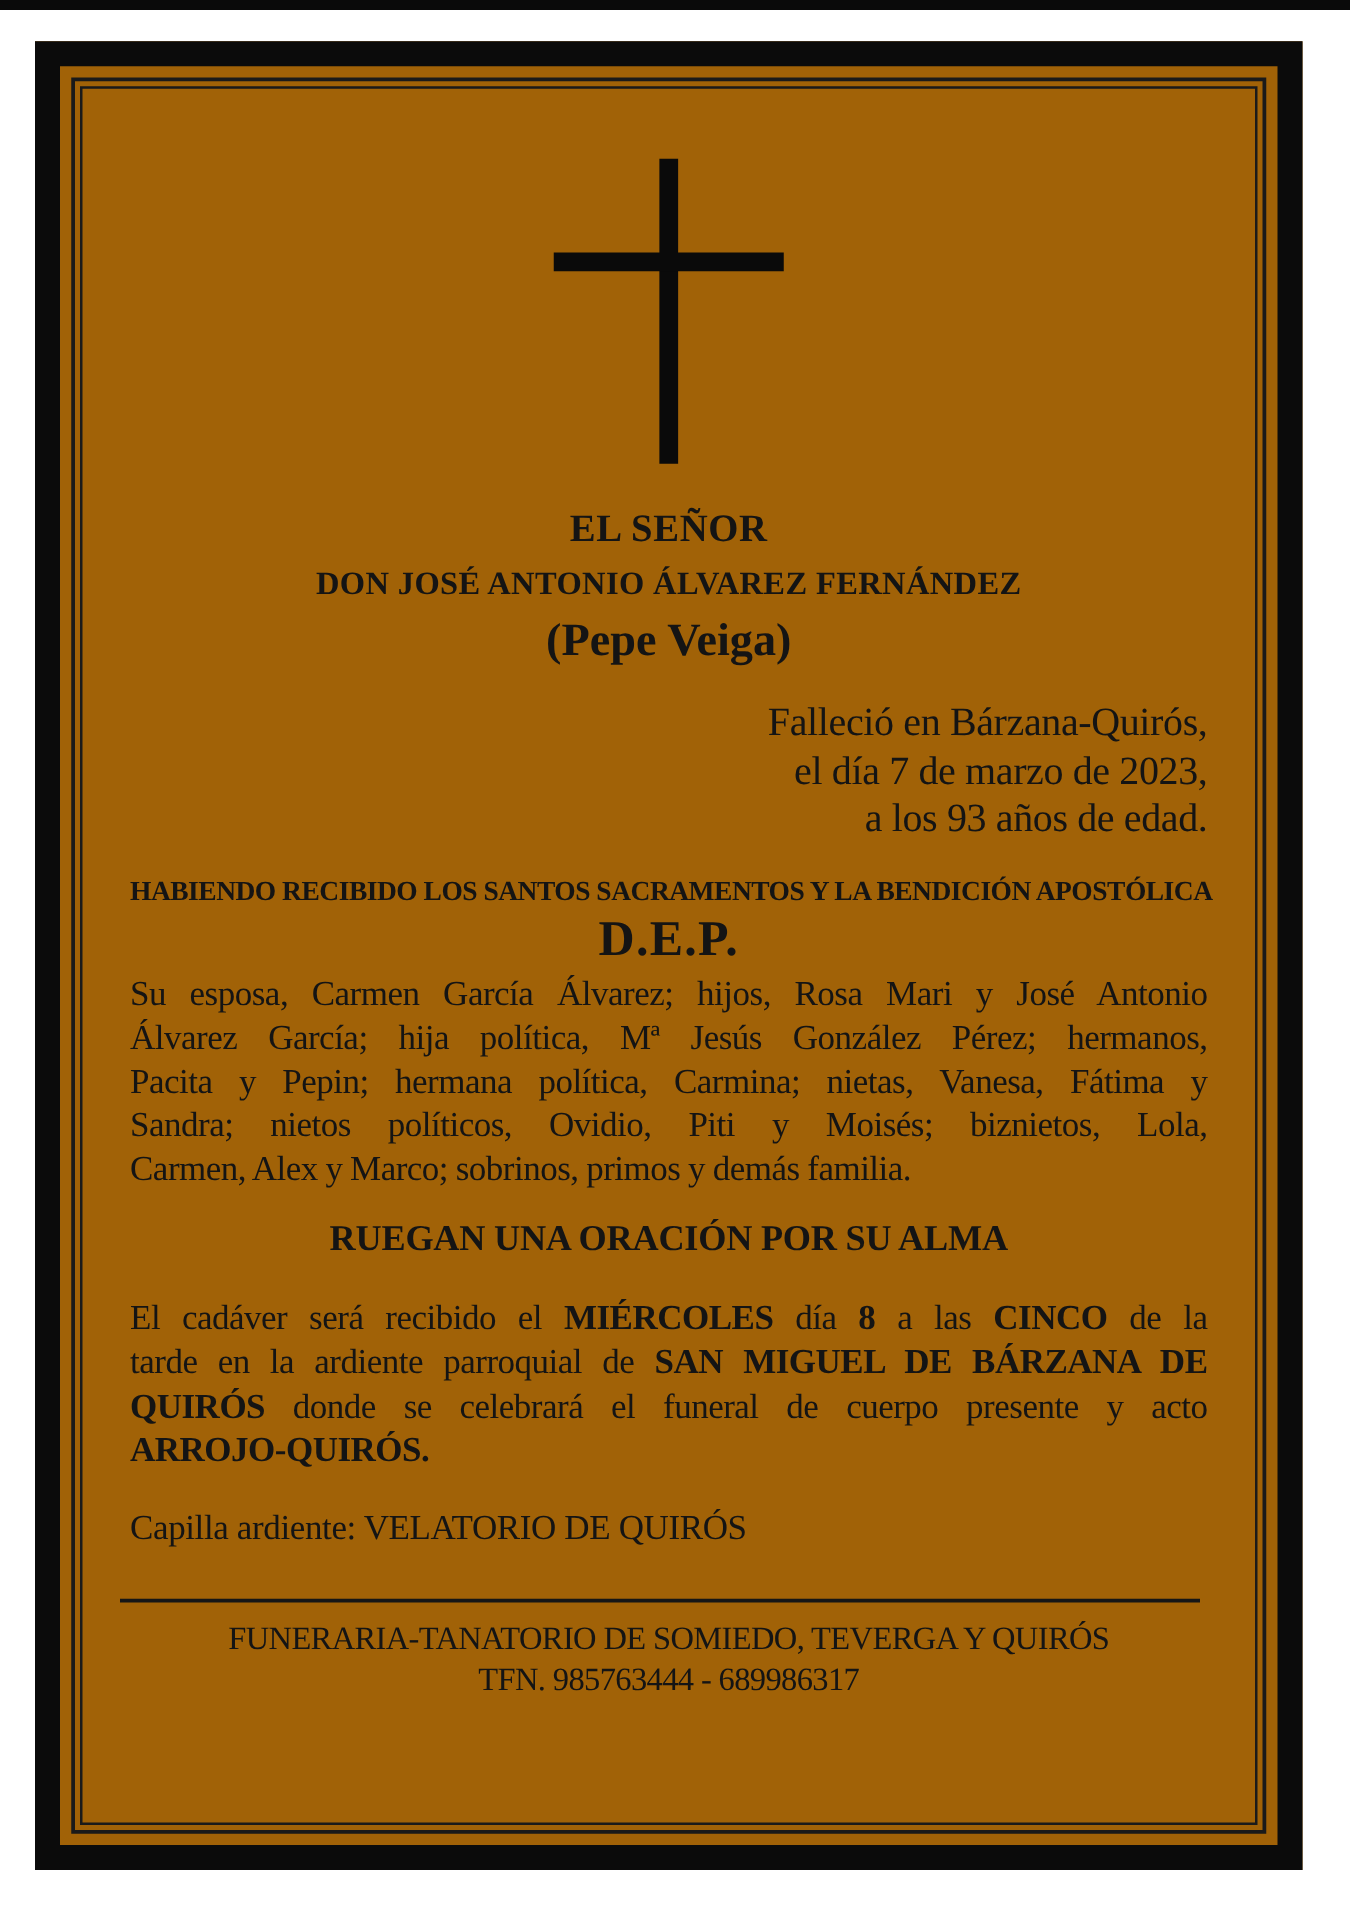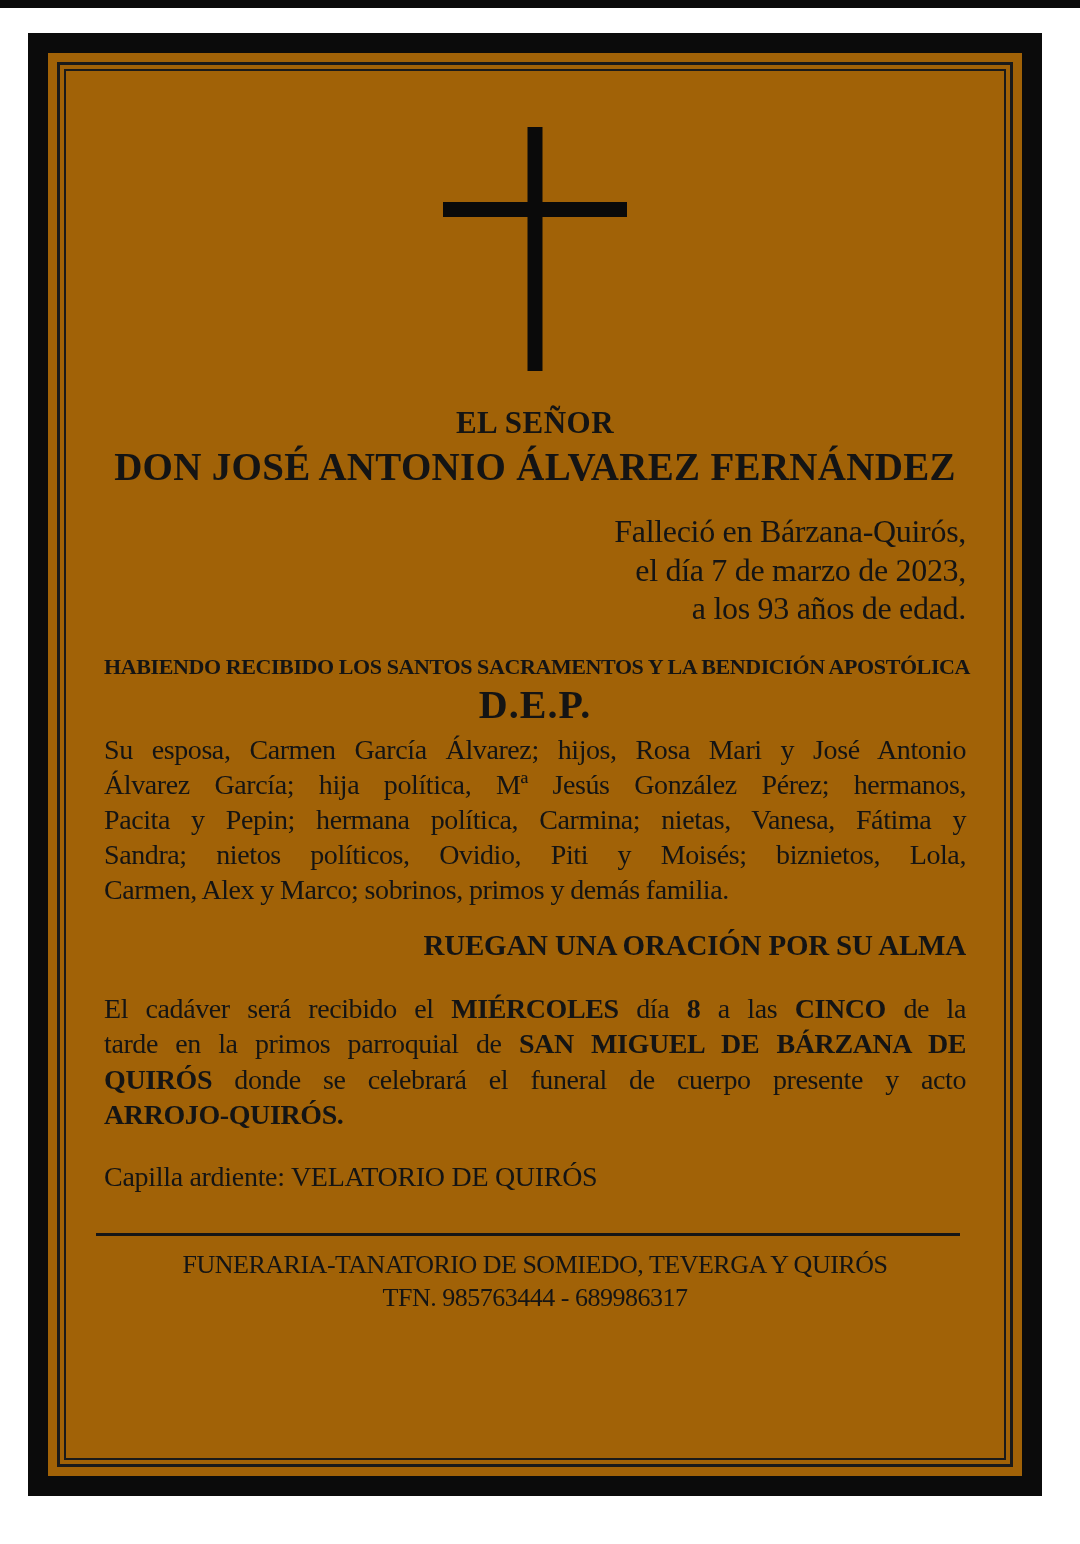--- a/index.html
+++ b/index.html
@@ -68,21 +68,21 @@
   }
   .title1 {
     margin-top: 32px;
     font-size: 31px;
     line-height: 40px;
     font-weight: bold;
     text-align: center;
     letter-spacing: 0.5px;
   }
   .title2 {
-    font-size: 39px;
+    font-size: 26px;
     line-height: 47px;
     font-weight: bold;
     text-align: center;
     letter-spacing: 0.3px;
   }
   .title3 {
     font-size: 37px;
     line-height: 46px;
     font-weight: bold;
     text-align: center;
@@ -128,21 +128,21 @@
   .jline-last {
     text-align: center;
     text-align-last: left;
   }
   .b { font-weight: bold; }
   .prayer {
     margin-top: 20px;
     font-size: 29px;
     line-height: 36px;
     font-weight: bold;
-    text-align: right;
+    text-align: center;
     letter-spacing: -0.2px;
   }
   .chapel {
     margin-top: 26px;
     font-size: 28px;
     line-height: 36px;
     text-align: left;
     letter-spacing: -0.3px;
   }
   .rule {
@@ -169,20 +169,21 @@
     <div class="frame2">
       <div class="content">
 
         <div class="cross">
           <div class="cross-v"></div>
           <div class="cross-h"></div>
         </div>
 
         <div class="title1">EL SEÑOR</div>
         <div class="title2">DON JOSÉ ANTONIO ÁLVAREZ FERNÁNDEZ</div>
+        <div class="title3">(Pepe Veiga)</div>
 
         <div class="death-block">
           <div>Falleció en Bárzana-Quirós,</div>
           <div>el día 7 de marzo de 2023,</div>
           <div>a los 93 años de edad.</div>
         </div>
 
         <div class="sacraments">HABIENDO RECIBIDO LOS SANTOS SACRAMENTOS Y LA BENDICIÓN APOSTÓLICA</div>
 
         <div class="dep">D.E.P.</div>
@@ -192,21 +193,21 @@
             <div class="jline"><span>Álvarez García; hija política, Mª Jesús González Pérez; hermanos,</span></div>
             <div class="jline"><span>Pacita y Pepin; hermana política, Carmina; nietas, Vanesa, Fátima y</span></div>
             <div class="jline"><span>Sandra; nietos políticos, Ovidio, Piti y Moisés; biznietos, Lola,</span></div>
             <div class="jline jline-last"><span>Carmen, Alex y Marco; sobrinos, primos y demás familia.</span></div>
           </div>
 
         <div class="prayer">RUEGAN UNA ORACIÓN POR SU ALMA</div>
 
         <div class="para para-funeral">
             <div class="jline"><span>El cadáver será recibido el </span><span class="b">MIÉRCOLES</span><span> día </span><span class="b">8</span><span> a las </span><span class="b">CINCO</span><span> de la</span></div>
-            <div class="jline"><span>tarde en la primos parroquial de </span><span class="b">SAN MIGUEL DE BÁRZANA DE</span></div>
+            <div class="jline"><span>tarde en la ardiente parroquial de </span><span class="b">SAN MIGUEL DE BÁRZANA DE</span></div>
             <div class="jline"><span class="b">QUIRÓS</span><span> donde se celebrará el funeral de cuerpo presente y acto</span></div>
             <div class="jline jline-last"><span class="b">ARROJO-QUIRÓS.</span></div>
           </div>
 
         <div class="chapel">Capilla ardiente: VELATORIO DE QUIRÓS</div>
 
         <div class="rule"></div>
 
         <div class="footer">
           <div>FUNERARIA-TANATORIO DE SOMIEDO, TEVERGA Y QUIRÓS</div>

